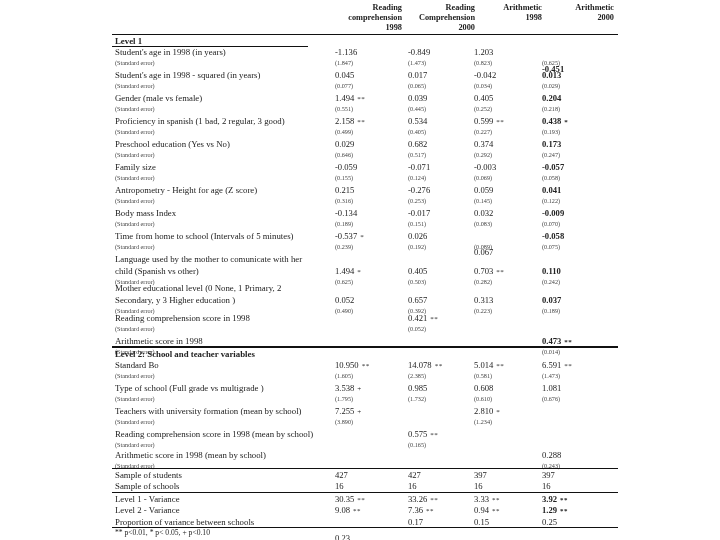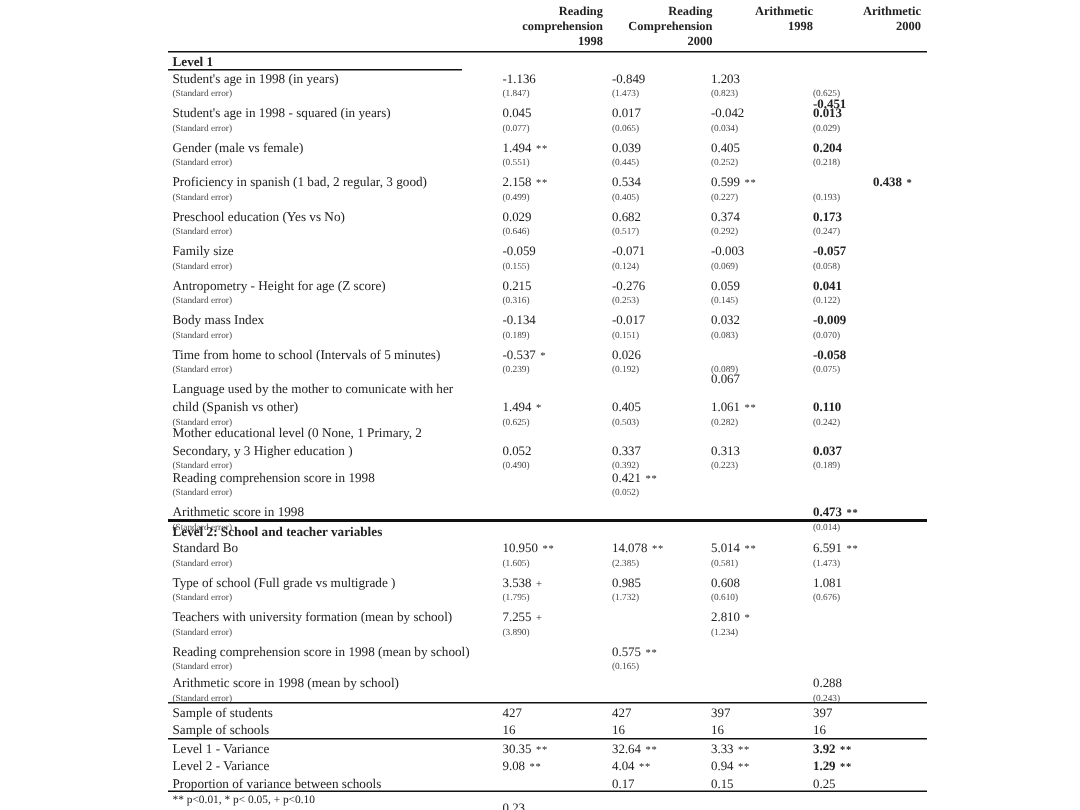--- a/index.html
+++ b/index.html
@@ -90,21 +90,21 @@
         <span class="v se v1" style="top: 12px;">(0.551)</span>
         <span class="v se v2" style="top: 12px;">(0.445)</span>
         <span class="v se v3" style="top: 12px;">(0.252)</span>
         <span class="v se v4" style="top: 12px;">(0.218)</span>
       </div>
       <div class="row" style="top: 116px;">
         <span class="lbl" style="top: 0px;">Proficiency in spanish (1 bad, 2 regular, 3 good)</span>
         <span class="v v1" style="top: 0px;"><span>2.158</span><span class="sig">**</span></span>
         <span class="v v2" style="top: 0px;"><span>0.534</span><span class="sig"></span></span>
         <span class="v v3" style="top: 0px;"><span>0.599</span><span class="sig">**</span></span>
-        <span class="v v4 bold" style="top: 0px; margin-left: 40px;"><span>0.438</span><span class="sig">*</span></span>
+        <span class="v v4 bold" style="top: 0px;"><span>0.438</span><span class="sig">*</span></span>
         <span class="lbl se" style="top: 12px;">(Standard error)</span>
         <span class="v se v1" style="top: 12px;">(0.499)</span>
         <span class="v se v2" style="top: 12px;">(0.405)</span>
         <span class="v se v3" style="top: 12px;">(0.227)</span>
         <span class="v se v4" style="top: 12px;">(0.193)</span>
       </div>
       <div class="row" style="top: 139px;">
         <span class="lbl" style="top: 0px;">Preschool education (Yes vs No)</span>
         <span class="v v1" style="top: 0px;"><span>0.029</span><span class="sig"></span></span>
         <span class="v v2" style="top: 0px;"><span>0.682</span><span class="sig"></span></span>
@@ -161,32 +161,32 @@
         <span class="lbl se" style="top: 12px;">(Standard error)</span>
         <span class="v se v1" style="top: 12px;">(0.239)</span>
         <span class="v se v2" style="top: 12px;">(0.192)</span>
         <span class="v se v3" style="top: 12px;">(0.089)</span>
         <span class="v se v4" style="top: 12px;">(0.075)</span>
       </div>
       <div class="row" style="top: 254px;">
         <span class="lbl wrap" style="top: 0px;">Language used by the mother to comunicate with her child (Spanish vs other)</span>
         <span class="v v1" style="top: 12px;"><span>1.494</span><span class="sig">*</span></span>
         <span class="v v2" style="top: 12px;"><span>0.405</span><span class="sig"></span></span>
-        <span class="v v3" style="top: 12px;"><span>1.061</span><span class="sig">**</span></span>
+        <span class="v v3" style="top: 12px;"><span>0.703</span><span class="sig">**</span></span>
         <span class="v v4 bold" style="top: 12px;"><span>0.110</span><span class="sig"></span></span>
         <span class="lbl se" style="top: 24px;">(Standard error)</span>
         <span class="v se v1" style="top: 24px;">(0.625)</span>
         <span class="v se v2" style="top: 24px;">(0.503)</span>
         <span class="v se v3" style="top: 24px;">(0.282)</span>
         <span class="v se v4" style="top: 24px;">(0.242)</span>
       </div>
       <div class="row" style="top: 283px;">
         <span class="lbl wrap" style="top: 0px;">Mother educational level (0 None, 1 Primary, 2 Secondary, y 3 Higher education )</span>
         <span class="v v1" style="top: 12px;"><span>0.052</span><span class="sig"></span></span>
-        <span class="v v2" style="top: 12px;"><span>0.337</span><span class="sig"></span></span>
+        <span class="v v2" style="top: 12px;"><span>0.657</span><span class="sig"></span></span>
         <span class="v v3" style="top: 12px;"><span>0.313</span><span class="sig"></span></span>
         <span class="v v4 bold" style="top: 12px;"><span>0.037</span><span class="sig"></span></span>
         <span class="lbl se" style="top: 24px;">(Standard error)</span>
         <span class="v se v1" style="top: 24px;">(0.490)</span>
         <span class="v se v2" style="top: 24px;">(0.392)</span>
         <span class="v se v3" style="top: 24px;">(0.223)</span>
         <span class="v se v4" style="top: 24px;">(0.189)</span>
       </div>
       <div class="row" style="top: 313px;">
         <span class="lbl" style="top: 0px;">Reading comprehension score in 1998</span>
@@ -298,28 +298,28 @@
         <span class="v v3" style="top: 0px;"><span>16</span></span>
         <span class="v v4" style="top: 0px;"><span>16</span></span>
       </div>
     </div>
 
   <div class="rule" style="top:492px;height:1.2px;"></div>
   <div id="variance">
       <div class="row" style="top: 494px;">
         <span class="lbl" style="top: 0px;">Level 1 - Variance</span>
         <span class="v v1" style="top: 0px;"><span>30.35</span><span class="sig">**</span></span>
-        <span class="v v2" style="top: 0px;"><span>32.64</span><span class="sig">**</span></span>
+        <span class="v v2" style="top: 0px;"><span>33.26</span><span class="sig">**</span></span>
         <span class="v v3" style="top: 0px;"><span>3.33</span><span class="sig">**</span></span>
         <span class="v v4 bold" style="top: 0px;"><span>3.92</span><span class="sig">**</span></span>
       </div>
       <div class="row" style="top: 505px;">
         <span class="lbl" style="top: 0px;">Level 2 - Variance</span>
         <span class="v v1" style="top: 0px;"><span>9.08</span><span class="sig">**</span></span>
-        <span class="v v2" style="top: 0px;"><span>4.04</span><span class="sig">**</span></span>
+        <span class="v v2" style="top: 0px;"><span>7.36</span><span class="sig">**</span></span>
         <span class="v v3" style="top: 0px;"><span>0.94</span><span class="sig">**</span></span>
         <span class="v v4 bold" style="top: 0px;"><span>1.29</span><span class="sig">**</span></span>
       </div>
       <div class="row" style="top: 517px;">
         <span class="lbl" style="top: 0px;">Proportion of variance between schools</span>
         <span class="v v1" style="top: 16px;"><span>0.23</span><span class="sig"></span></span>
         <span class="v v2" style="top: 0px;"><span>0.17</span><span class="sig"></span></span>
         <span class="v v3" style="top: 0px;"><span>0.15</span><span class="sig"></span></span>
         <span class="v v4" style="top: 0px;"><span>0.25</span><span class="sig"></span></span>
       </div>

